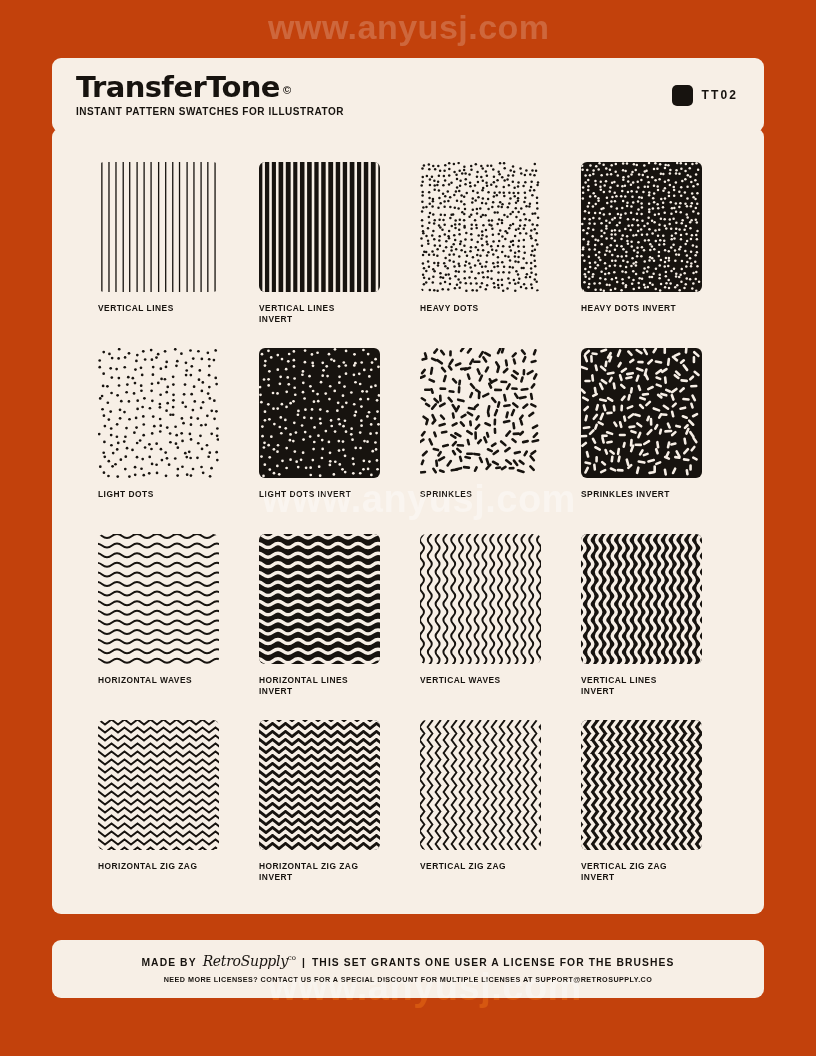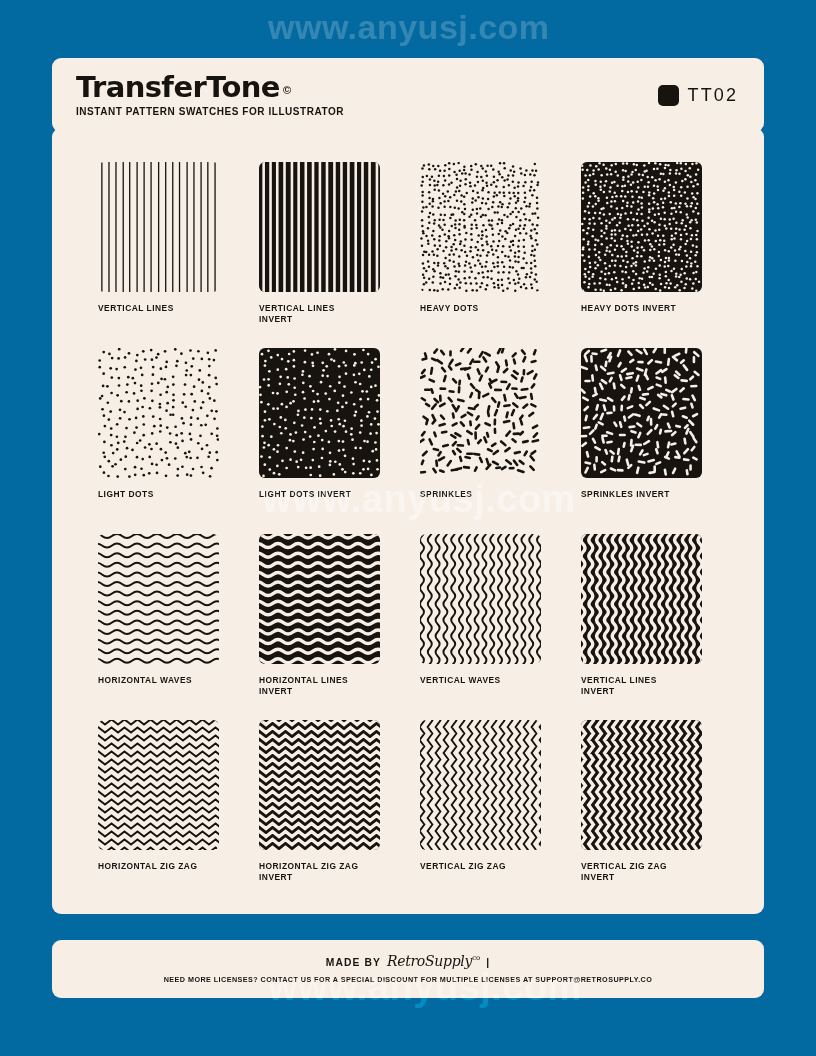--- a/index.html
+++ b/index.html
@@ -12,21 +12,21 @@
     width: 816px;
     height: 1056px;
     overflow: hidden;
     font-family: "Liberation Sans", sans-serif;
     position: relative;
   }
 
   .page {
     position: absolute;
     inset: 0;
-    background: #0369a1;
+    background: #c2410c;
     padding: 0;
   }
 
   
   .watermark {
     position: absolute;
     font-family: "Liberation Sans", sans-serif;
     font-weight: 700;
     color: rgba(255,255,255,0.22);
     letter-spacing: 0.5px;
@@ -116,22 +116,22 @@
     gap: 9px;
     padding-right: 6px;
   }
   .badge-square {
     width: 21px;
     height: 21px;
     border-radius: 5px;
     background: #17130f;
   }
   .badge-code {
-    font-size: 18px;
-    font-weight: 400;
+    font-size: 12px;
+    font-weight: 700;
     letter-spacing: 2.1px;
     color: #17130f;
   }
 
   
   .panel-grid {
     top: 128px;
     height: 786px;
     padding: 34px 46px 20px 46px;
   }
@@ -2410,19 +2410,20 @@
       </div>
   </div>
 
   <div class="watermark wm-mid">www.anyusj.com</div>
 
   <div class="panel panel-footer">
     <div class="footer-line1">
       <span>Made by</span>
       <span class="rs-logo"><span>RetroSupply</span><sup>co</sup></span>
       <span>|</span>
+      <span>This Set Grants One User a License for the Brushes</span>
     </div>
     <div class="footer-line2">Need more licenses? Contact us for a special discount for multiple licenses at support@retrosupply.co</div>
   </div>
 
   <div class="watermark wm-bottom">www.anyusj.com</div>
 
 </div>
 
 </body></html>

